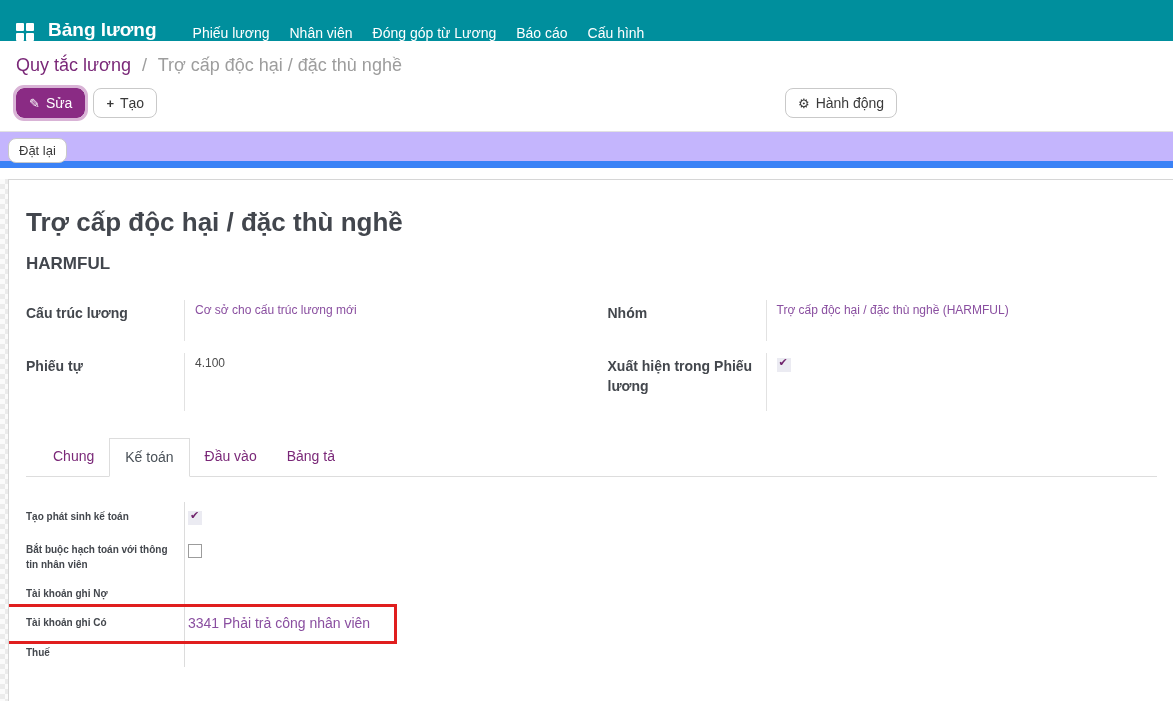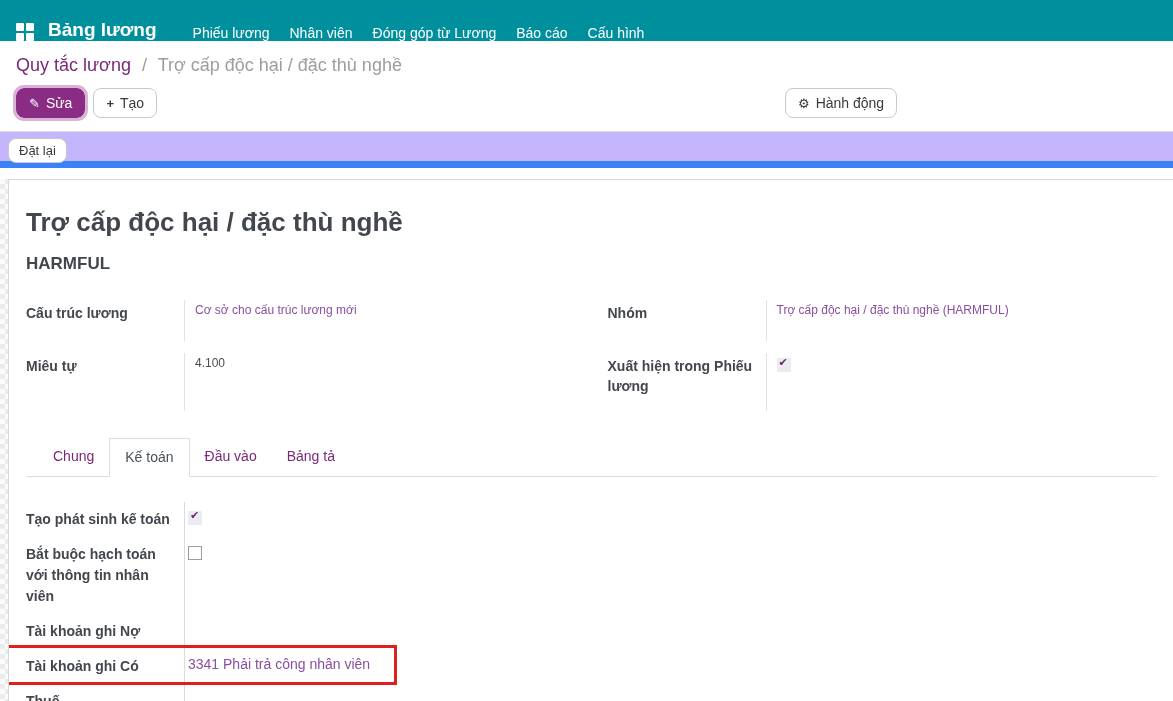--- a/index.html
+++ b/index.html
@@ -68,21 +68,21 @@
   .cb-empty { background: #fff; border: 1px solid #9c9c9c; }
 
   
   .tabs { display: flex; border-bottom: 1px solid #ddd; margin-top: 14px; padding-left: 12px; font-size: 14px; }
   .tab { padding: 10px 15px 11px 15px; color: #7a2878; cursor: pointer; position: relative; top: 1px; }
   .tab.active { color: #495057; background: #fff; border: 1px solid #ddd; border-bottom-color: #fff; }
 
   
   .tab-pane { margin-top: 25px; }
   .trow { display: grid; grid-template-columns: 158px 1fr; position: relative; }
-  .trow .t-label { font-size: 14px; font-weight: bold; color: #43474d; padding: 7px 10px 7px 0; line-height: 1.5; }
+  .trow .t-label { font-size: 10px; font-weight: bold; color: #43474d; padding: 7px 10px 7px 0; line-height: 1.5; }
   .trow .t-val { border-left: 1px solid #dcdcdc; padding: 7px 0 7px 3px; font-size: 14px; }
   .trow.last .t-val { padding-bottom: 22px; }
   .highlight-box {
     position: absolute; left: -20px; top: -4px; width: 391px; height: 40px;
     border: 3px solid #e01e1e; pointer-events: none; z-index: 3;
   }
 </style>
 </head>
 <body>
 
@@ -133,21 +133,21 @@
     <div class="field-grid">
 
       <div class="field-col">
         <div class="field">
           <div class="f-label">Cấu trúc lương</div>
           <div class="f-val">
             <a class="o-link">Cơ sở cho cấu trúc lương mới</a>
           </div>
         </div>
         <div class="field">
-          <div class="f-label">Miêu tự</div>
+          <div class="f-label">Phiếu tự</div>
           <div class="f-val tall">4.100</div>
         </div>
       </div>
 
       <div class="field-col field-col-right">
         <div class="field">
           <div class="f-label">Nhóm</div>
           <div class="f-val">
             <a class="o-link">Trợ cấp độc hại / đặc thù nghề (HARMFUL)</a>
           </div>

